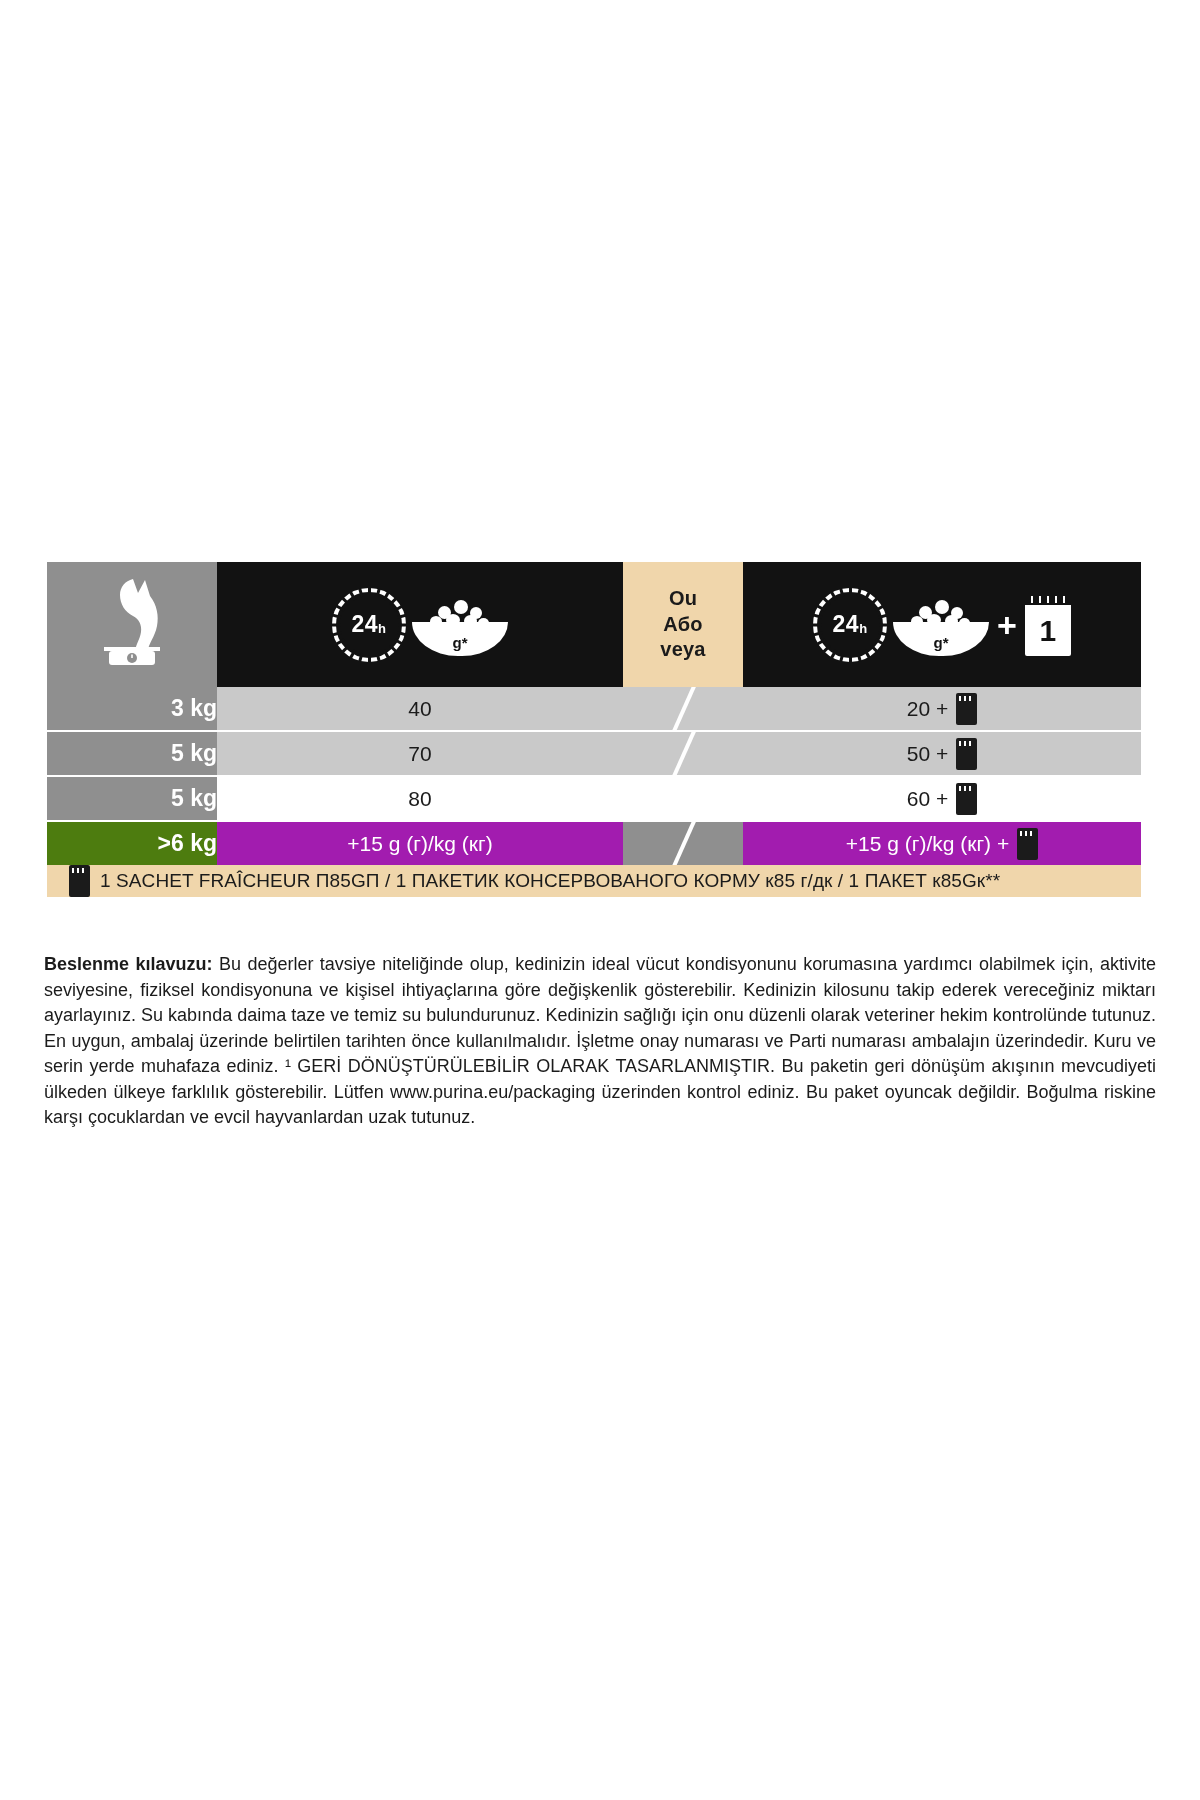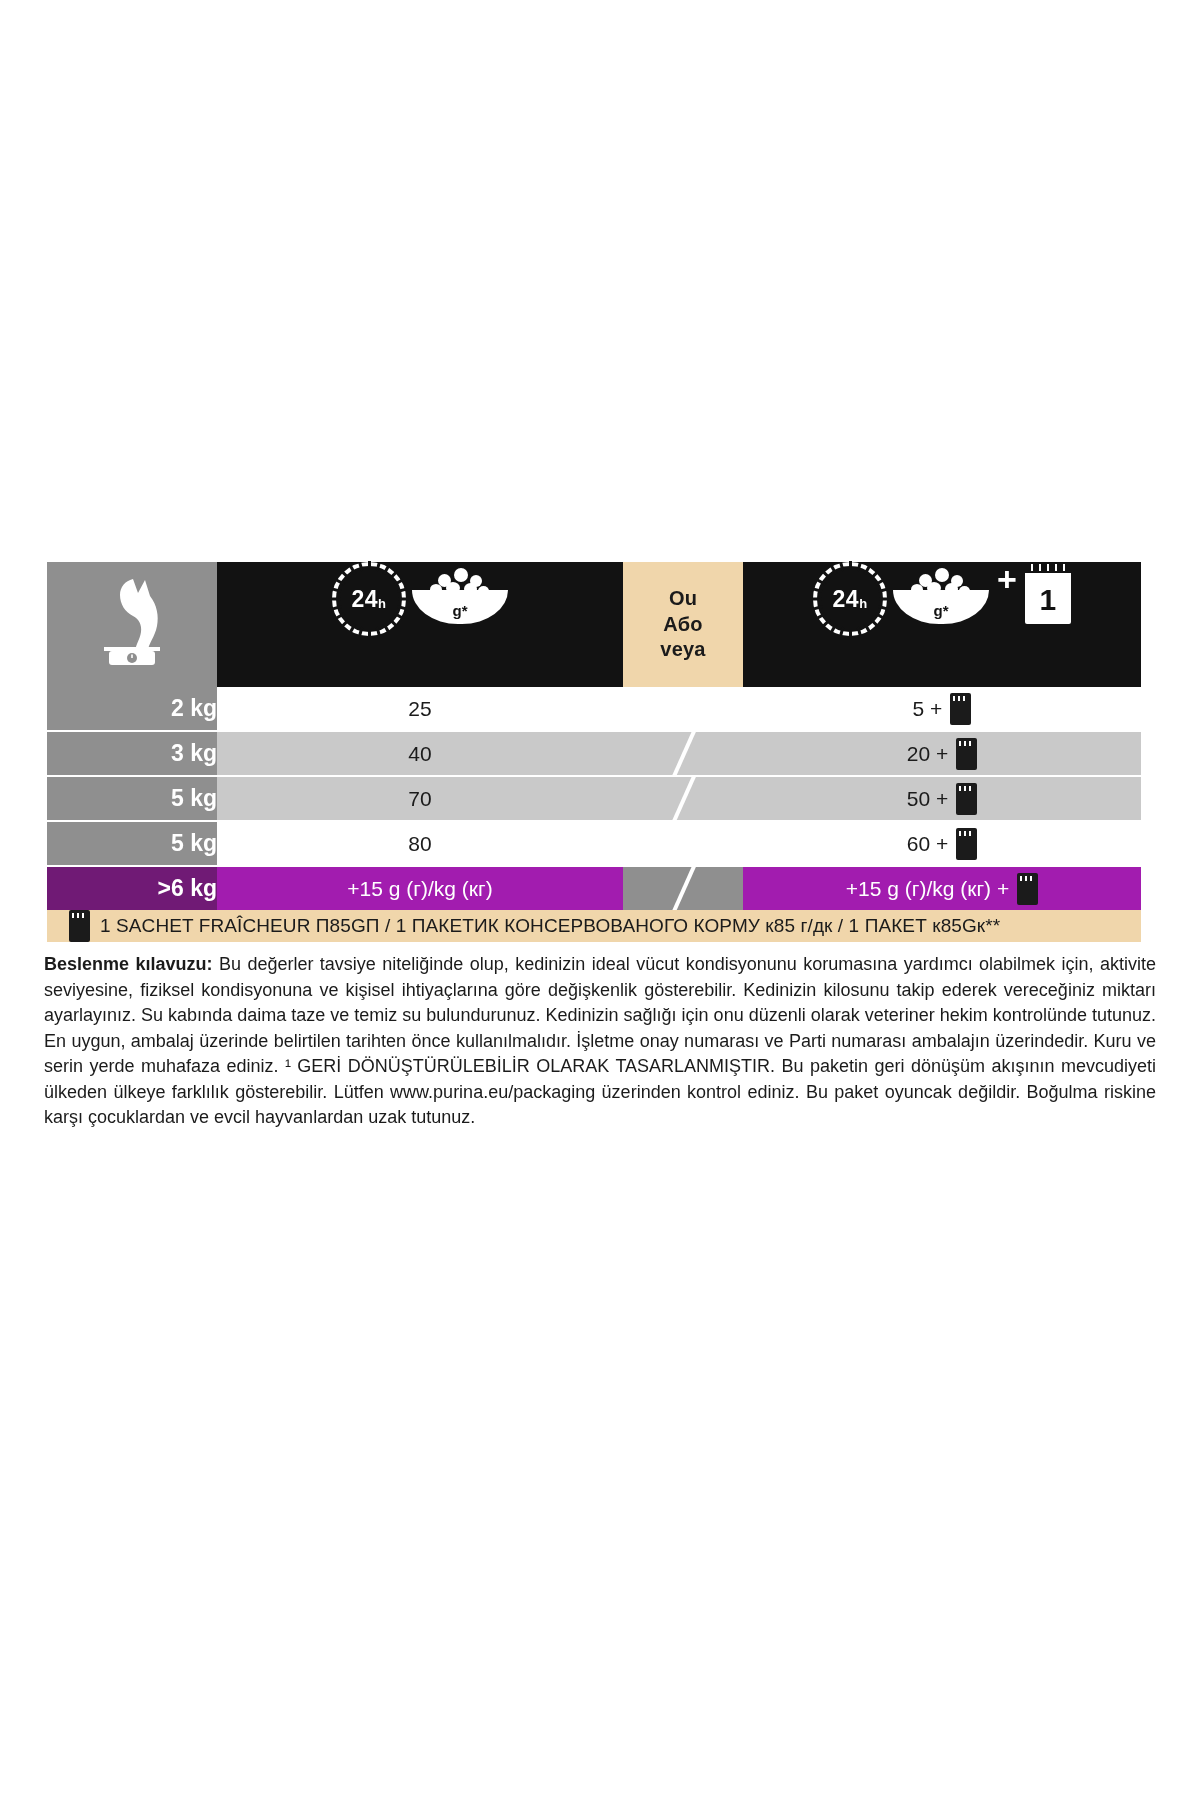--- a/index.html
+++ b/index.html
@@ -52,20 +52,21 @@
     color: #1b1b1b;
     font-size: 20px;
     font-weight: bold;
     line-height: 1.28;
     letter-spacing: .2px;
   }
   .hdr-or .line { display: block; }
 
   .icon-row {
     display: flex;
+    align-items: center;
     justify-content: center;
     gap: 6px;
     height: 125px;
   }
 
   
   .clock {
     position: relative;
     width: 74px;
     height: 74px;
@@ -220,21 +221,21 @@
     height: 43px;
     box-sizing: border-box;
     border-bottom: 2px solid #ffffff;
     position: relative;
   }
   .row-light .vcell { background: #ffffff; }
   .row-dark  .vcell { background: #c9c9c9; }
   .row-last .wcell,
   .row-last .vcell { border-bottom: none; }
   .row-last .vcell { background: #a21caf; color: #ffffff; }
-  .row-last .wcell { background: #701a75; }
+  .row-last .wcell { background: #4d7c0f; }
 
   
   .sep {
     position: relative;
     overflow: hidden;
   }
   .sep .slash {
     position: absolute;
     left: 50%;
     top: -12px;
@@ -448,31 +449,20 @@
                     <i style="left:22px;"></i>
                     <i style="left:30px;"></i>
                     <i style="left:38px;"></i>
                   </div>
                 <div class="num">1</div>
               </div>
             </div>
           </td>
         </tr>
 
-        <tr class="row-light">
-          <td class="wcell">2 kg</td>
-          <td class="vcell">25</td>
-          <td class="vcell sep"></td>
-          <td class="vcell">
-            <div class="mixcell-inner">
-              <span>5 +</span>
-              <span class="mini-pouch"></span>
-            </div>
-          </td>
-        </tr>
 
         <tr class="row-dark">
           <td class="wcell">3 kg</td>
           <td class="vcell">40</td>
           <td class="vcell sep">
               <span class="slash"></span>
             </td>
           <td class="vcell">
             <div class="mixcell-inner">
               <span>20 +</span>

